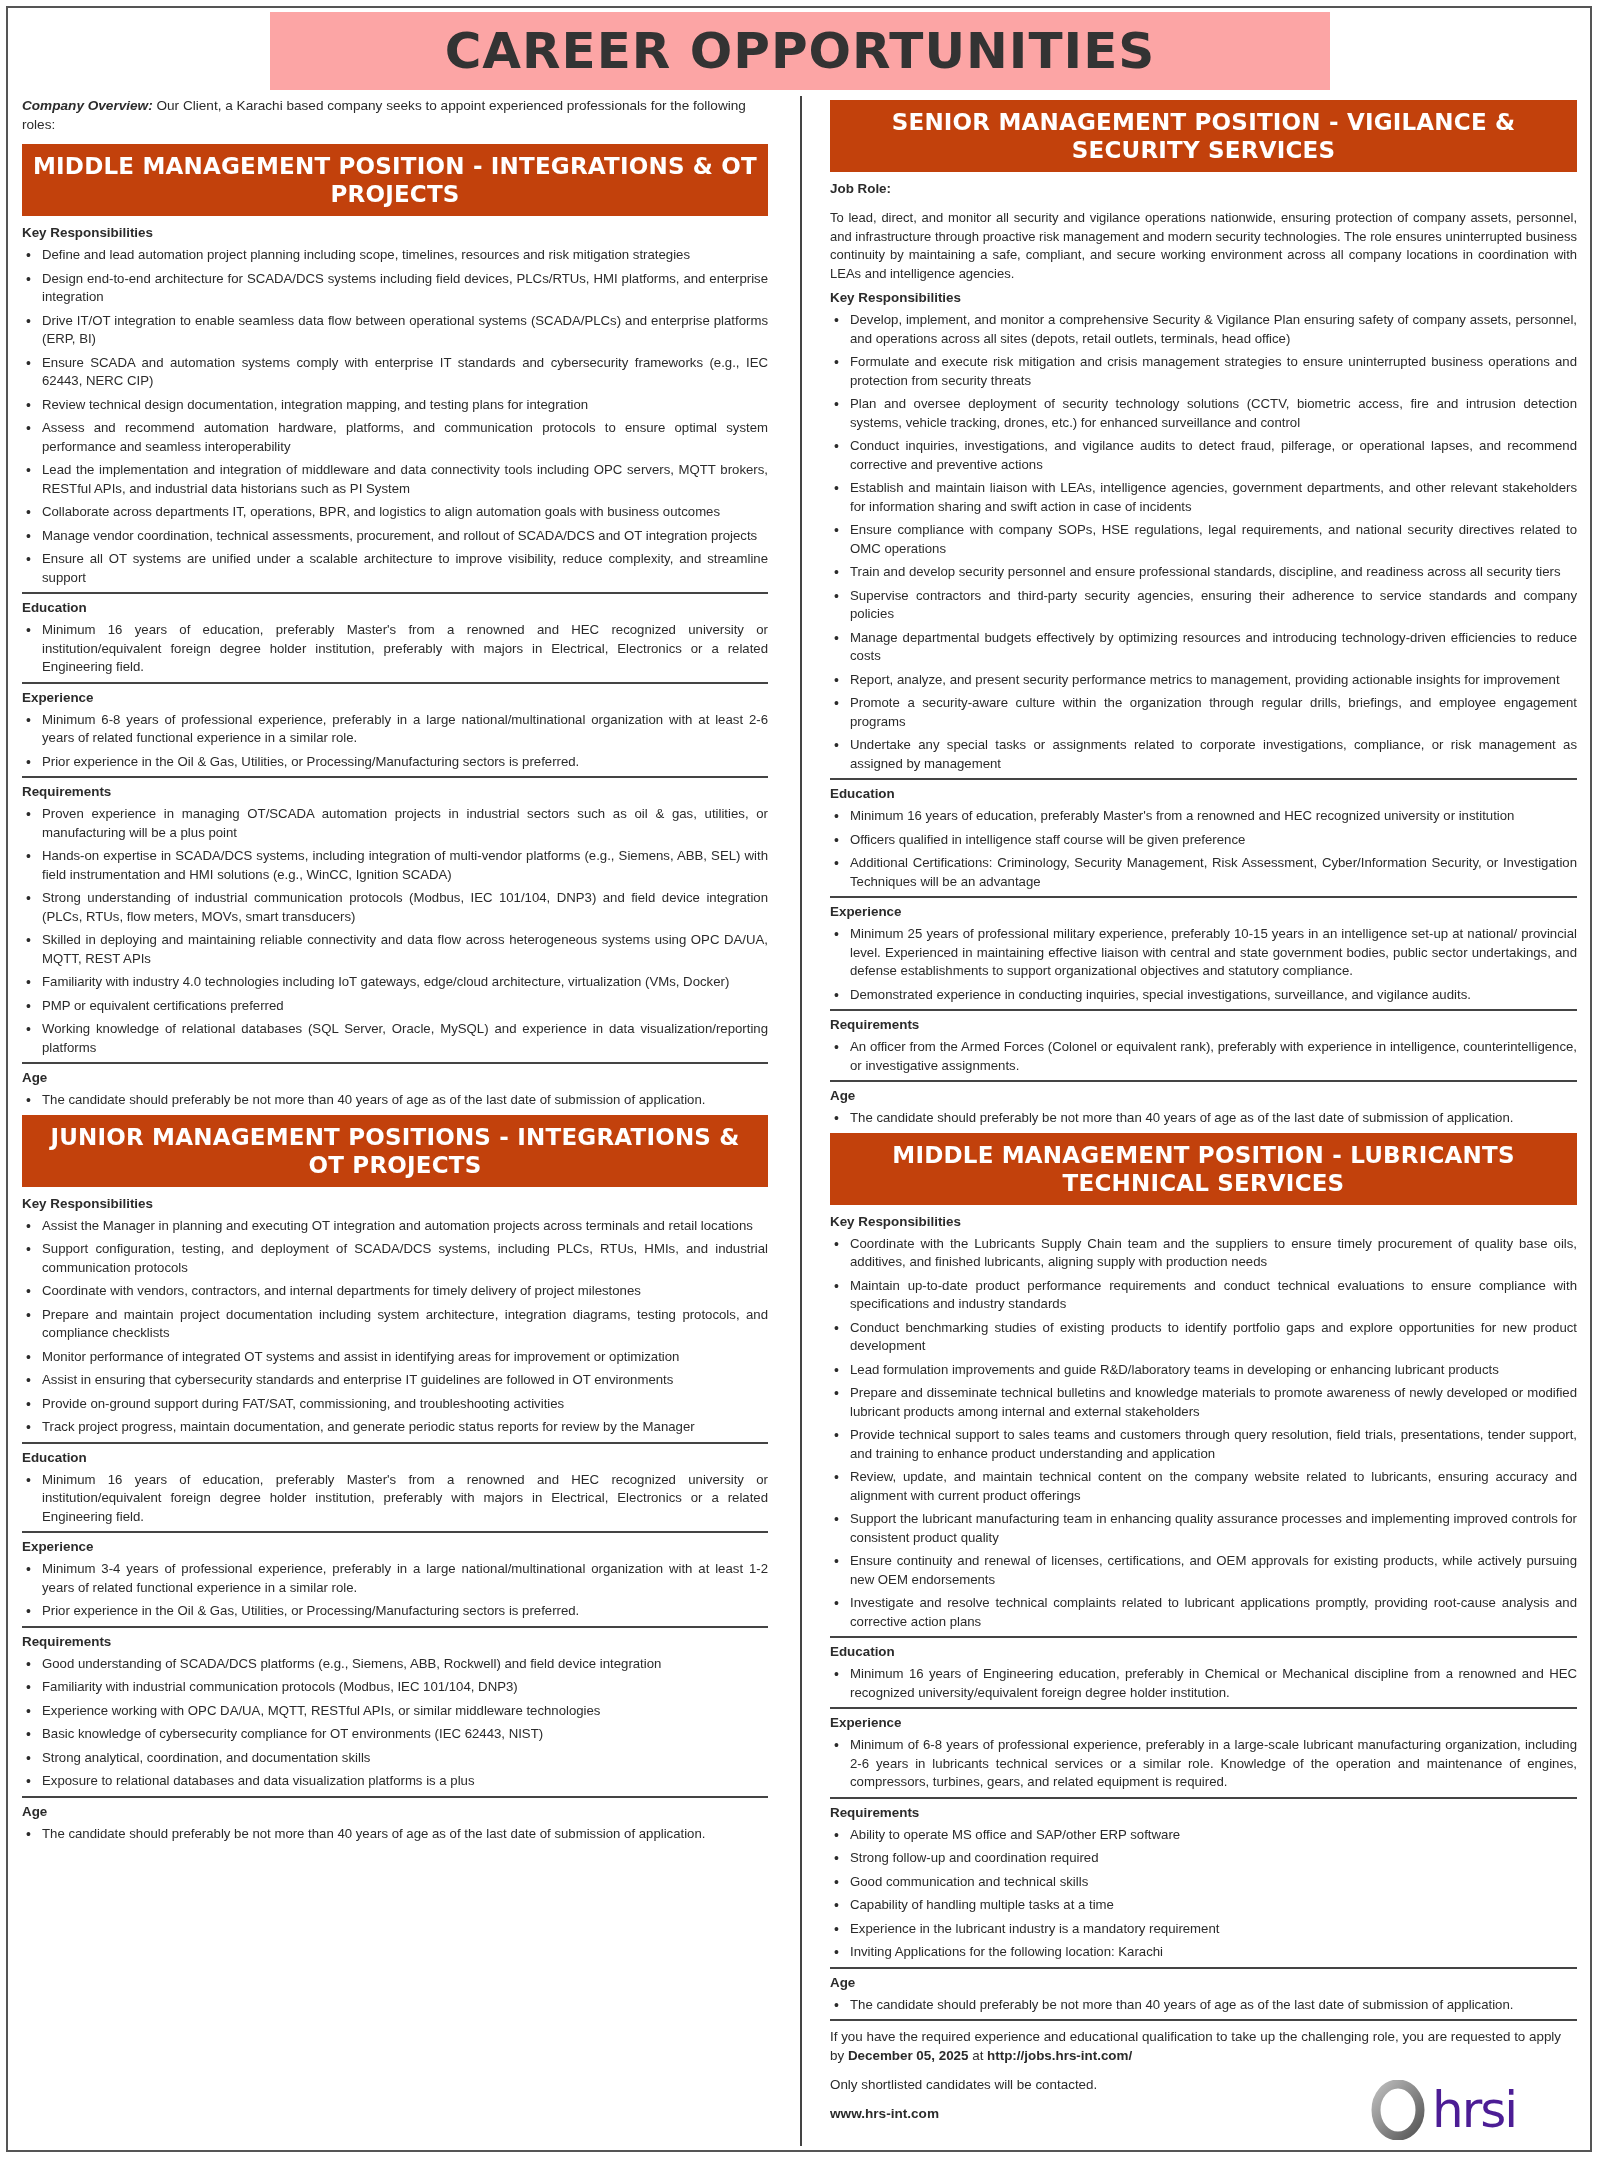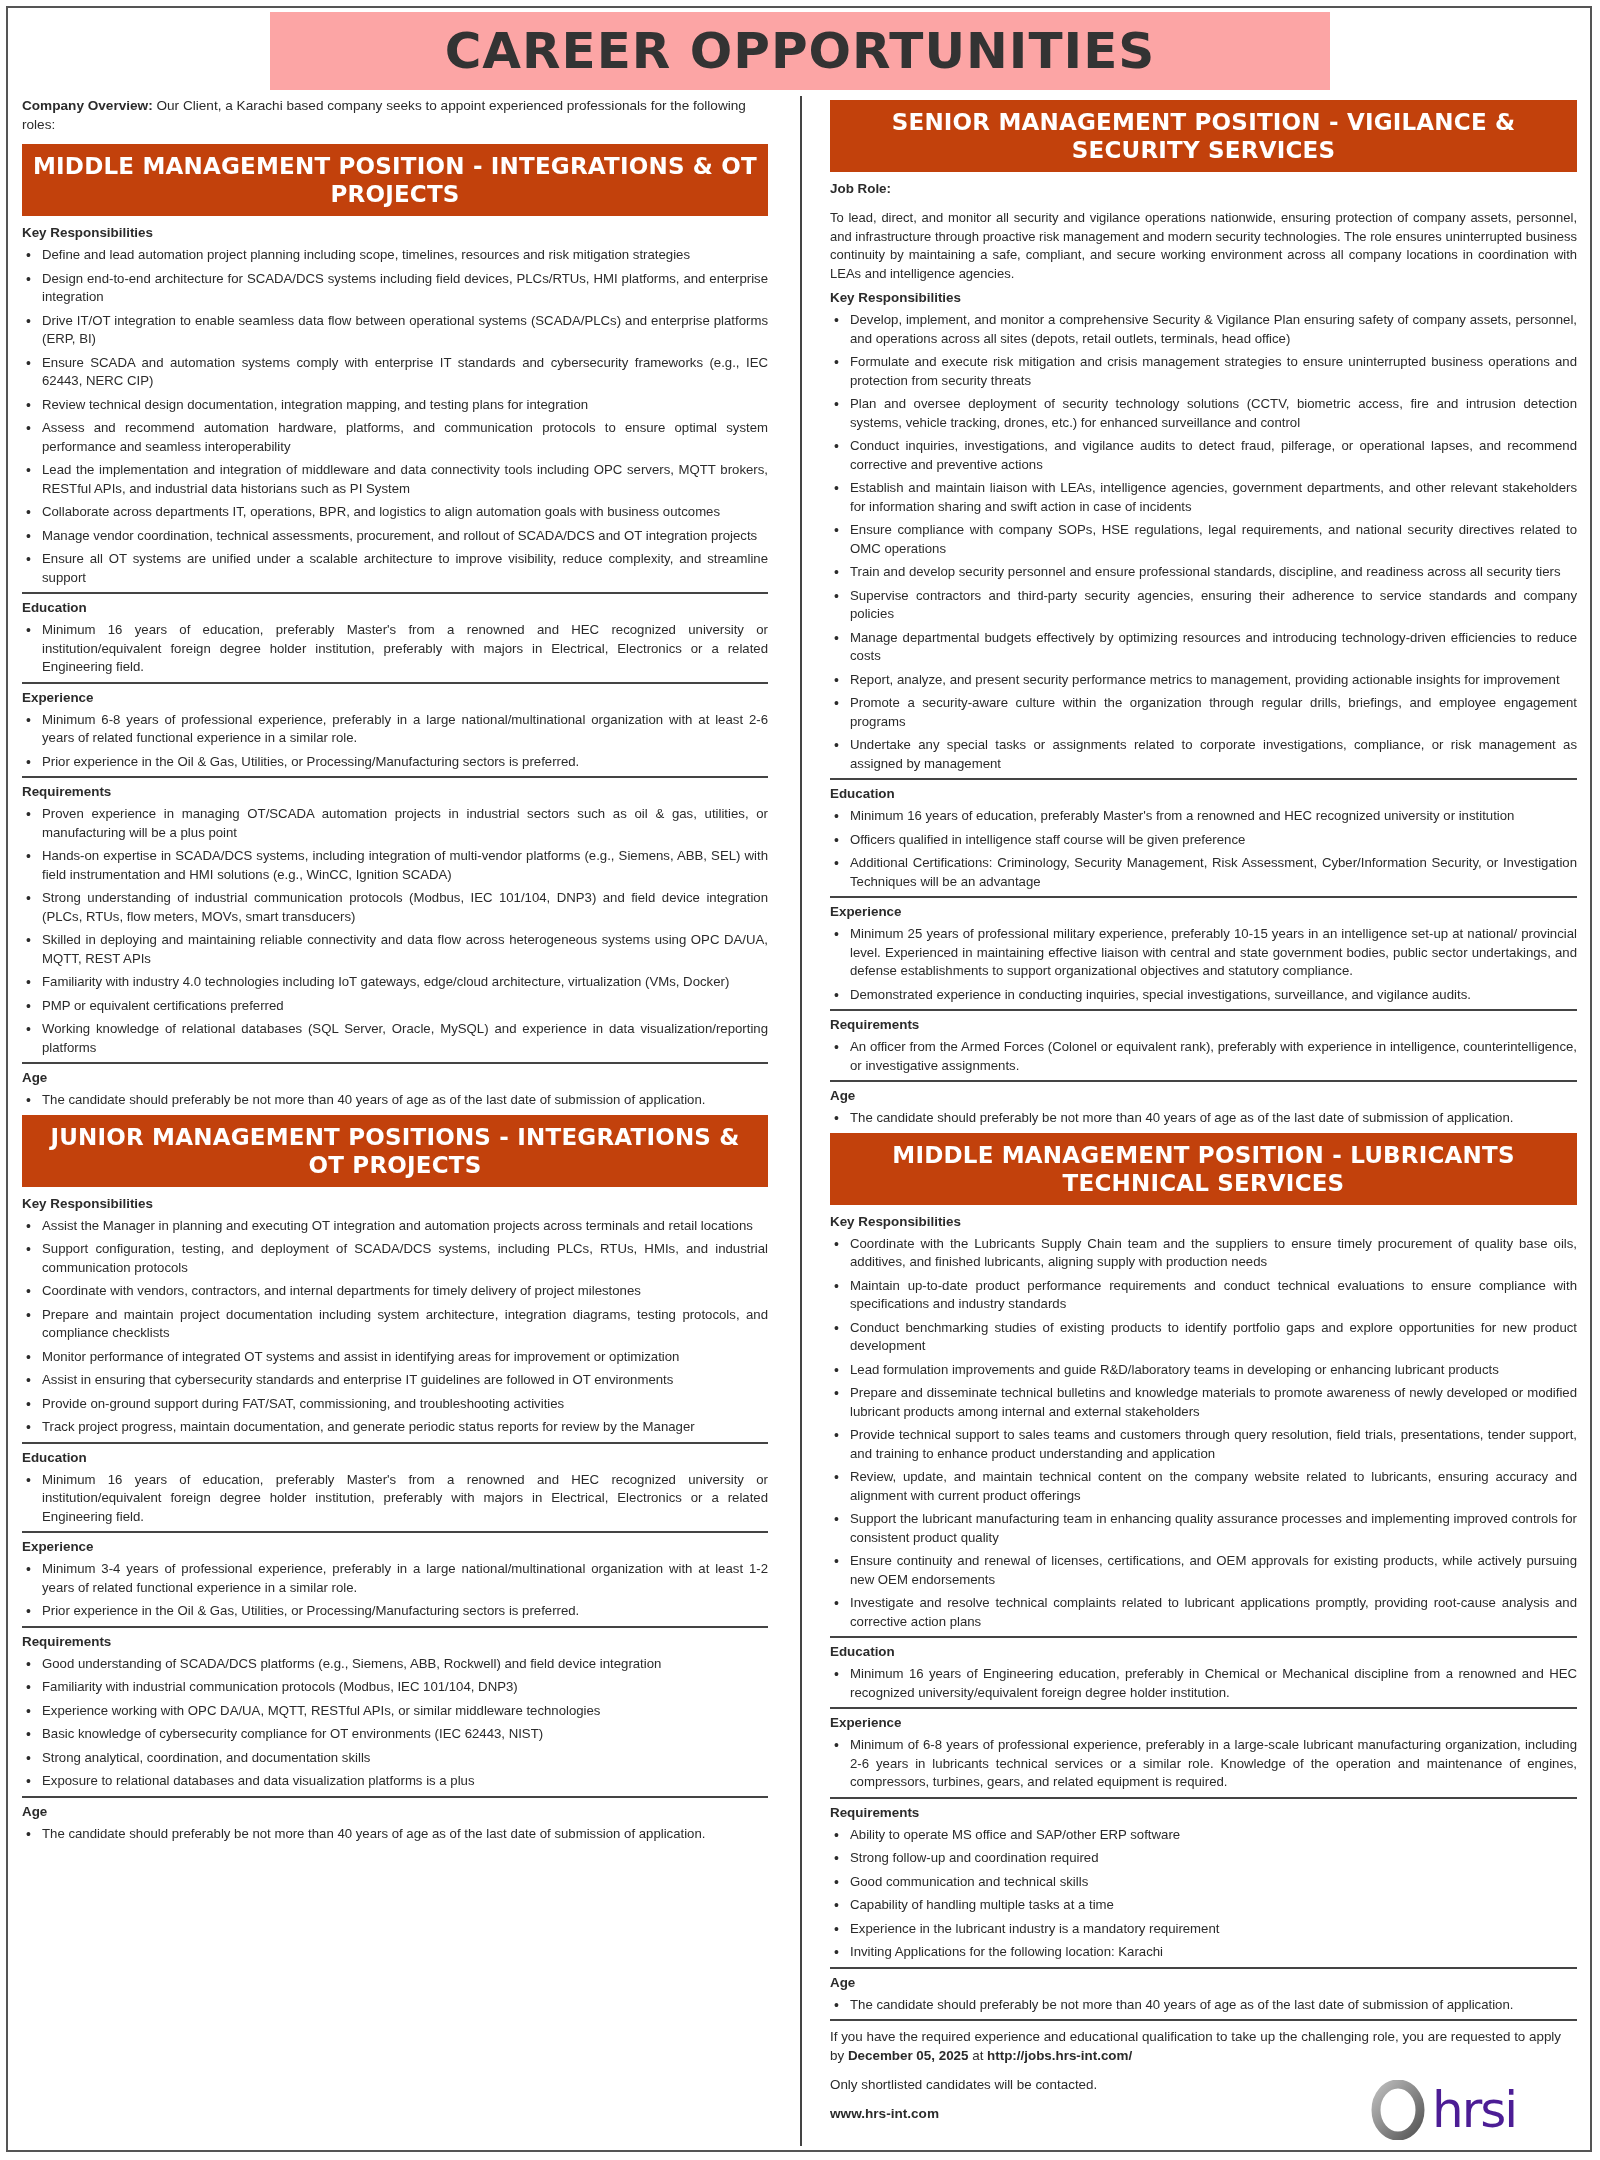--- a/index.html
+++ b/index.html
@@ -9,21 +9,21 @@
            border:2px solid #555; box-sizing:border-box; }
   .title-band { position:absolute; left:270px; top:12px; width:1060px; height:78px;
                 background:#fca5a5; text-align:center; }
   .title { font-family:"DejaVu Sans", sans-serif; font-weight:bold; font-size:50px;
            line-height:78px; color:#333; letter-spacing:1px; margin:0; }
   .col { position:absolute; top:96px; }
   .col.left { left:22px; width:746px; }
   .col.right { left:830px; width:747px; top:100px; }
   .divider { position:absolute; left:800px; top:96px; width:2px; height:2050px; background:#444; }
   .overview { font-size:13.6px; line-height:19px; margin:0 0 10px 0; text-align:left; }
-  .overview b { font-weight:bold; }
+  .overview b { font-weight:bold;font-style:italic; }
   .banner { background:#c2410c; color:#fff; text-align:center; font-weight:bold;
             font-size:23px; line-height:28px; padding:8px 10px; margin:0 0 8px 0;
             font-family:"DejaVu Sans", sans-serif; letter-spacing:0.2px; }
   .section-h { font-weight:bold; font-size:13.4px; margin:4px 0 5px 0; line-height:17px; }
   ul.bl { list-style:none; margin:0; padding:0; }
   ul.bl li { position:relative; padding-left:20px; font-size:13.2px; line-height:18.5px;
              margin:0 0 5px 0; text-align:justify; }
   ul.bl li::before { content:"•"; position:absolute; left:4px; top:0; font-size:14px; }
   .rule { height:2px; background:#444; margin:4px 0 5px 0; }
   .para { font-size:13px; line-height:18.5px; text-align:justify; margin:12px 0 6px 0; }

